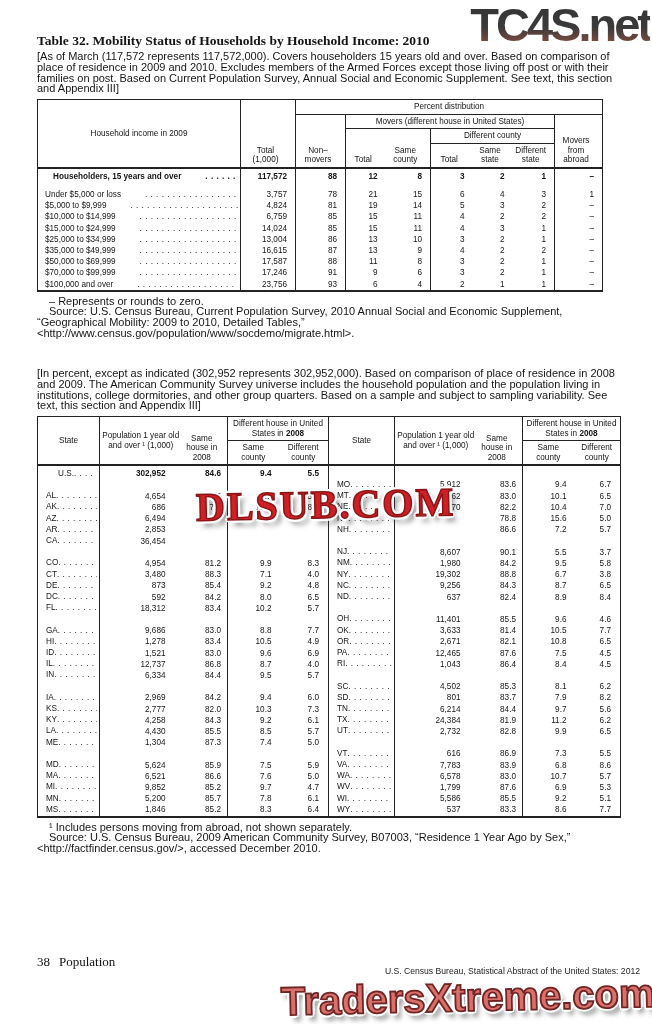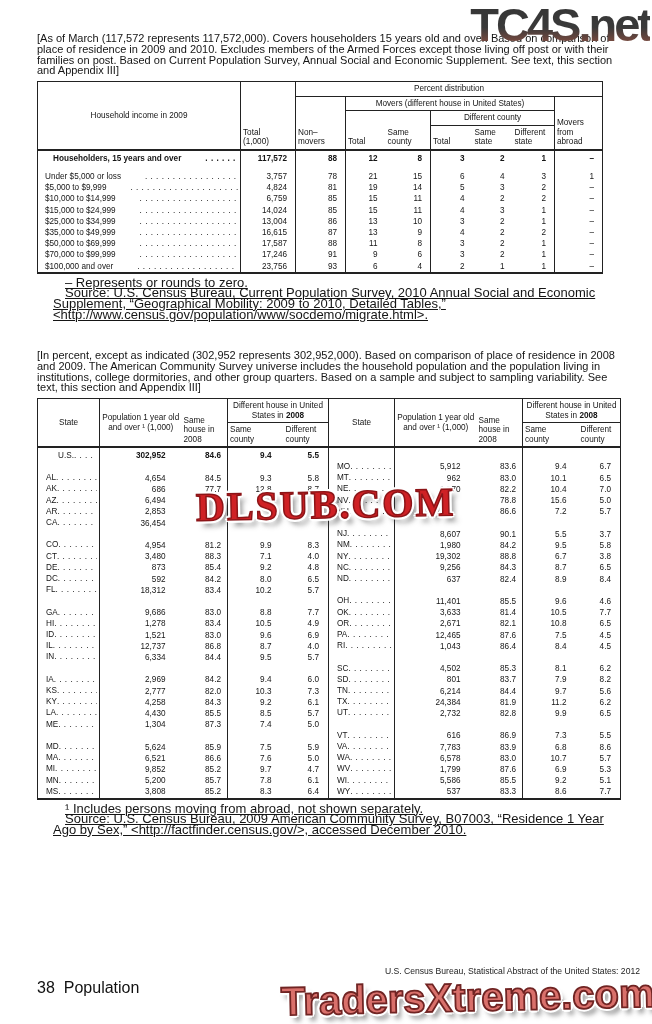--- a/index.html
+++ b/index.html
@@ -2,35 +2,35 @@
 <html><head>
 <meta charset="utf-8">
 <style>
   html,body{margin:0;padding:0;background:#888;}
   .page{position:relative;width:652px;height:1024px;background:#fff;margin:0 auto;
         overflow:hidden;font-family:"Liberation Sans",sans-serif;color:#151515;}
   .content{position:absolute;left:37px;top:33px;width:583px;}
 
   .tbl-title{font-family:"Liberation Serif",serif;font-weight:bold;font-size:13.5px;line-height:15px;margin:0 0 3px 0;}
   .headnote{font-size:11px;line-height:10.8px;margin:0 0 5px 0;}
-  .footnotes{font-size:13px;line-height:10.6px;margin:4px 0 0 16px;text-decoration:underline;}
+  .footnotes{font-size:11px;line-height:10.6px;margin:4px 0 0 0;}
   .footnotes p{margin:0;}
   .fn-indent{padding-left:12px;}
   .src{text-indent:12px;}
 
   table{border-collapse:collapse;table-layout:fixed;}
   .tbl{width:565px;border:1px solid #222;border-bottom:2px solid #222;font-size:8.2px;}
   .tbl33{width:583px;}
   th,td{padding:0;font-weight:normal;color:#151515;}
   th{font-size:8.2px;line-height:9.5px;padding:2px 2px;}
   .bl{border-left:1px solid #222;}
   .gb{border-bottom:1px solid #222;text-align:center;vertical-align:middle;}
   .ctr{text-align:center;vertical-align:middle;}
   .vb{vertical-align:bottom;}
-  .numh{text-align:left;padding-right:7px;}
+  .numh{text-align:center;padding-right:7px;}
   tbody tr td{border-top:0;}
   tbody tr:first-child td{border-top:2px solid #222;}
 
   
   .tbl td.num{text-align:right;padding-right:8px;line-height:11.2px;height:11.2px;}
   .tbl tr.first td{padding-top:2px;}
   .tbl tr.sp td{height:7px;line-height:7px;}
   .tbl tr.b td{font-weight:bold;}
   .stub{overflow:hidden;}
   .stubwrap{display:flex;align-items:flex-end;padding-left:7px;padding-right:2px;gap:24px;}
@@ -46,21 +46,21 @@
   .tbl33 td.sc{padding-right:12px;}
   .tbl33 td.dc{padding-right:9px;}
   .tbl33 td.bb{font-weight:bold;}
   .stubwrap2{display:flex;align-items:baseline;padding-left:8px;padding-right:2px;}
   .stubwrap2.ind2{padding-left:20px;}
   .t33-first td{padding-top:2px;}
 
   .t33-block{margin-top:30px;}
 
   
-  .folio{position:absolute;left:37px;top:979px;font-size:16px;color:#111;}
+  .folio{position:absolute;left:37px;top:954px;font-size:13px;color:#111;font-family:Liberation Serif, serif;}
   .folio .num{margin-right:9px;}
   .footer-src{position:absolute;right:12px;top:966px;font-size:8.6px;color:#222;}
 
   
   .wm-top{position:absolute;top:0px;right:2px;font-family:"Liberation Sans",sans-serif;
     font-weight:bold;font-size:47px;letter-spacing:-3px;line-height:50px;
     background:linear-gradient(180deg,#353535 0%,#3a3a3a 55%,#74493f 82%,#96685c 100%);
     -webkit-background-clip:text;background-clip:text;color:transparent;z-index:6;}
   .wm-mid{position:absolute;left:196px;top:483px;z-index:5;
     font-family:"Liberation Serif",serif;font-weight:bold;font-size:40px;line-height:44px;
@@ -80,20 +80,21 @@
 </head>
 <body>
 
 <div class="page">
 
   <div class="wm-top">TC4S.net</div>
 
   <div class="content">
 
     <div>
+      <p class="tbl-title">Table 32. Mobility Status of Households by Household Income: 2010</p>
       <p class="headnote">[As of March (117,572 represents 117,572,000). Covers householders 15 years old and over. Based on comparison of place of residence in 2009 and 2010. Excludes members of the Armed Forces except those living off post or with their families on post. Based on Current Population Survey, Annual Social and Economic Supplement. See text, this section and Appendix III]</p>
 
       <table class="tbl">
         <colgroup>
           <col style="width:203px">
             <col style="width:55px">
             <col style="width:50px">
           <col style="width:40px">
             <col style="width:45px">
             <col style="width:42px">
@@ -949,21 +950,21 @@
               <td class="num sc bl">9.2</td>
               <td class="num dc">5.1</td>
             </tr>
             <tr>
               <td class="stub">
                 <div class="stubwrap2">
                   <span class="lbl">MS</span>
                   <span class="dots"> . . . . . . . . . . . . . . . . . . . . . . . . . . . . . . . . . . . . . . . .</span>
                 </div>
               </td>
-              <td class="num pop bl">3,808</td>
+              <td class="num pop bl">1,846</td>
               <td class="num sh">85.2</td>
               <td class="num sc bl">8.3</td>
               <td class="num dc">6.4</td>
               <td class="stub bl">
                 <div class="stubwrap2">
                   <span class="lbl">WY</span>
                   <span class="dots"> . . . . . . . . . . . . . . . . . . . . . . . . . . . . . . . . . . . . . . . .</span>
                 </div>
               </td>
               <td class="num pop bl">537</td>

